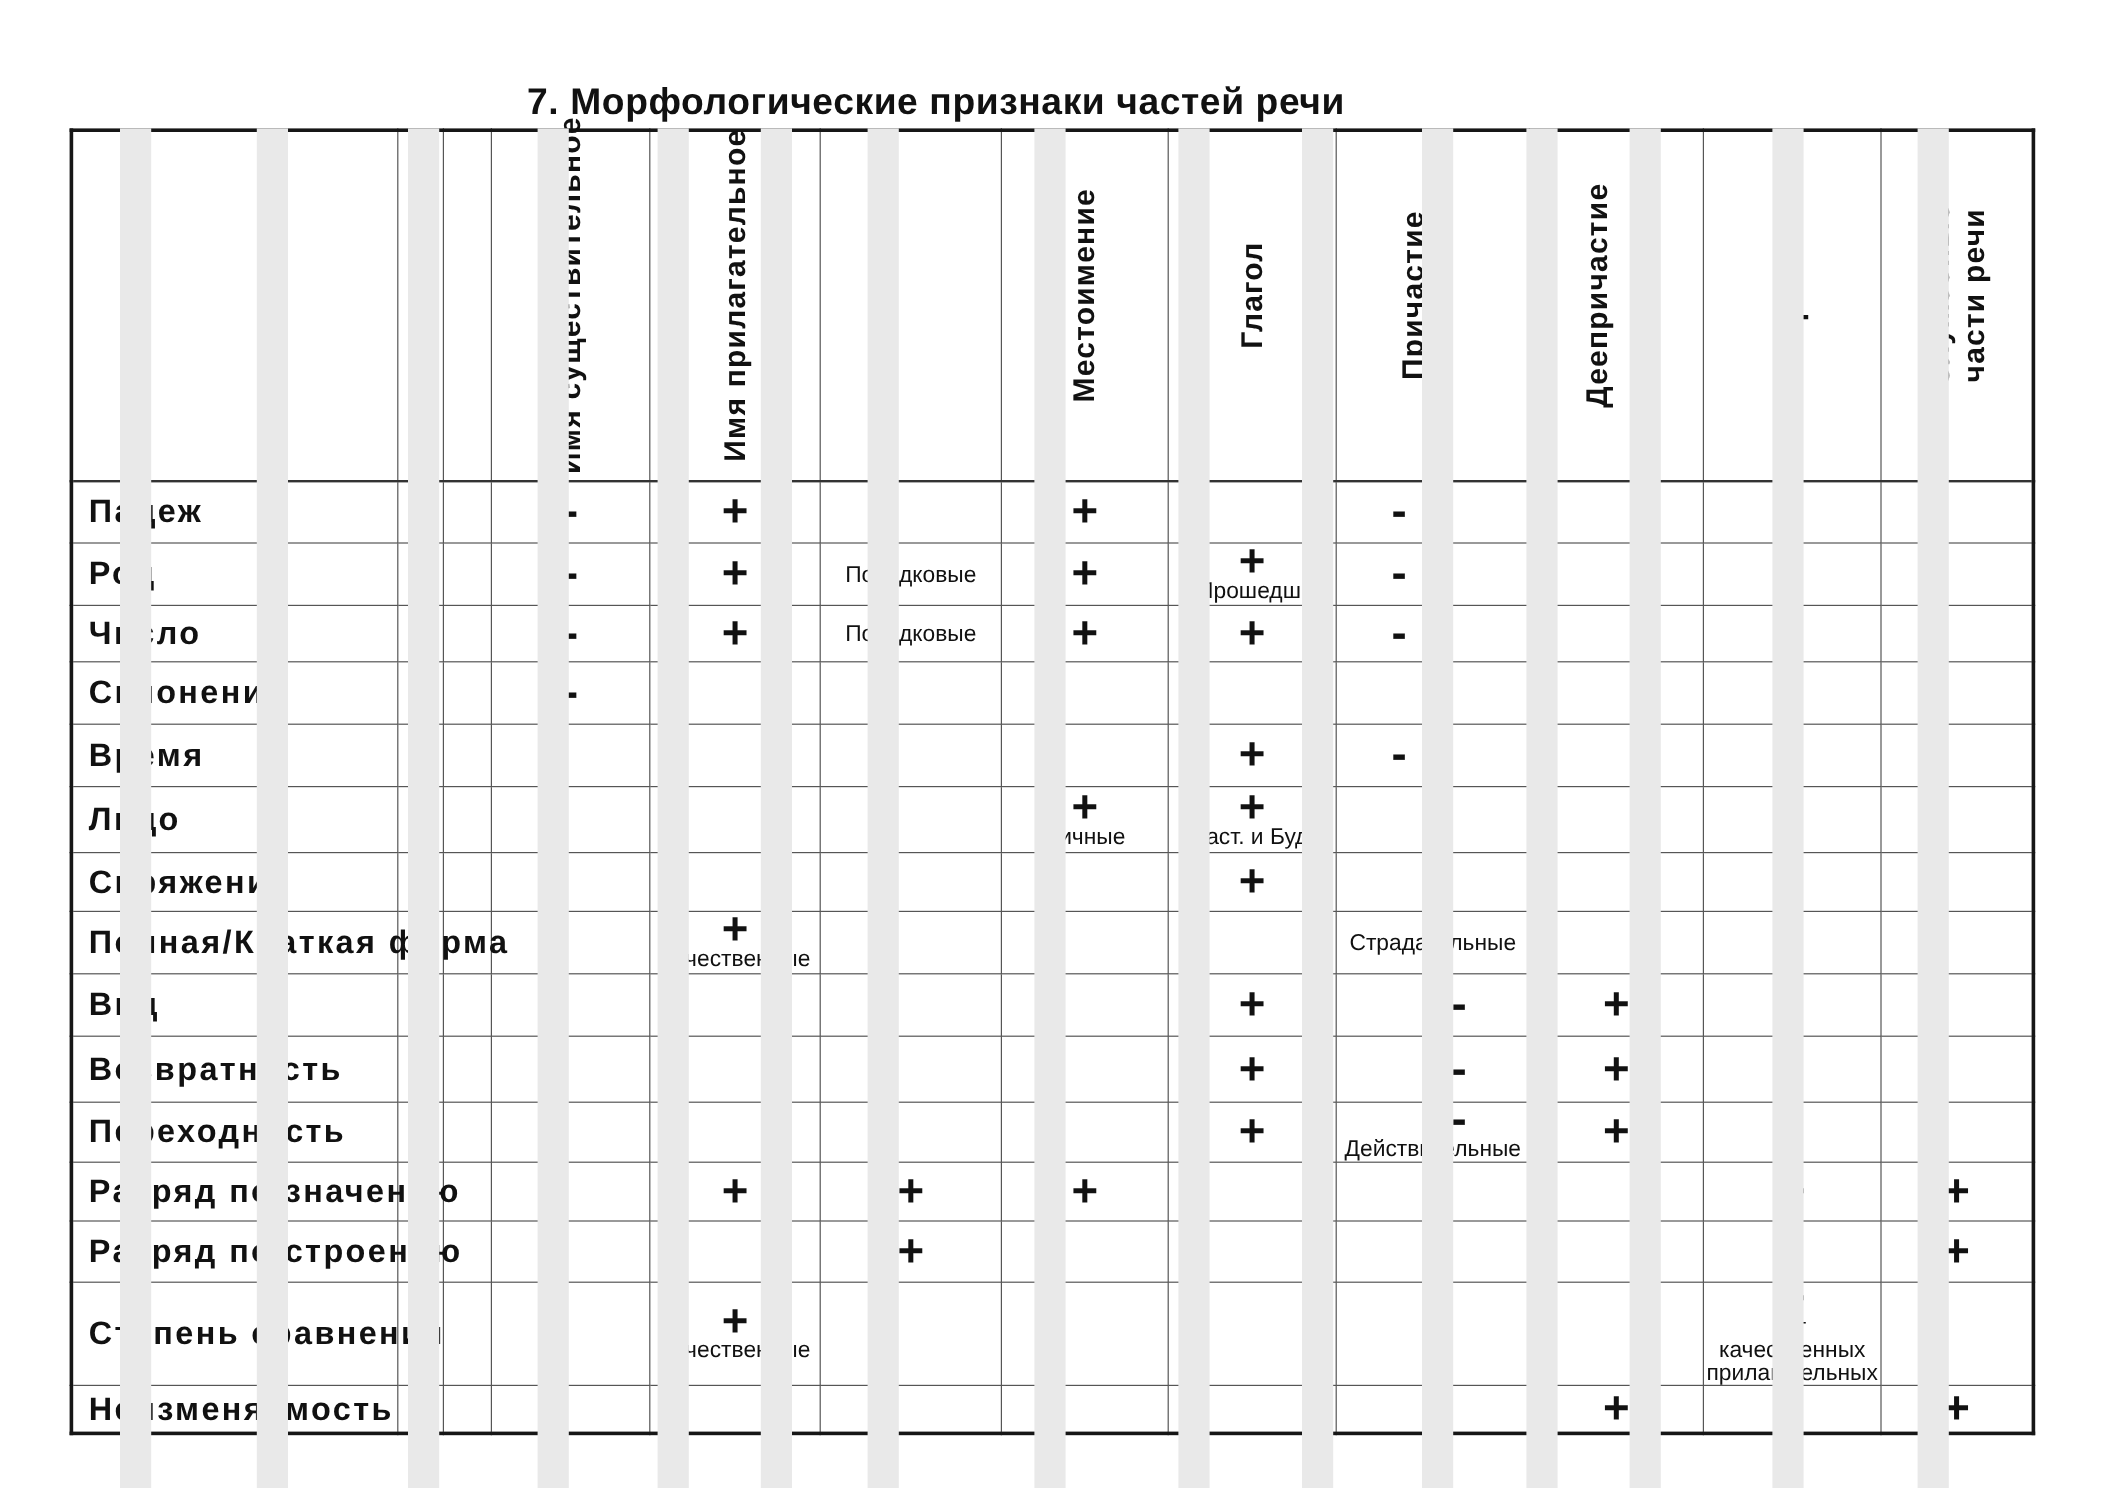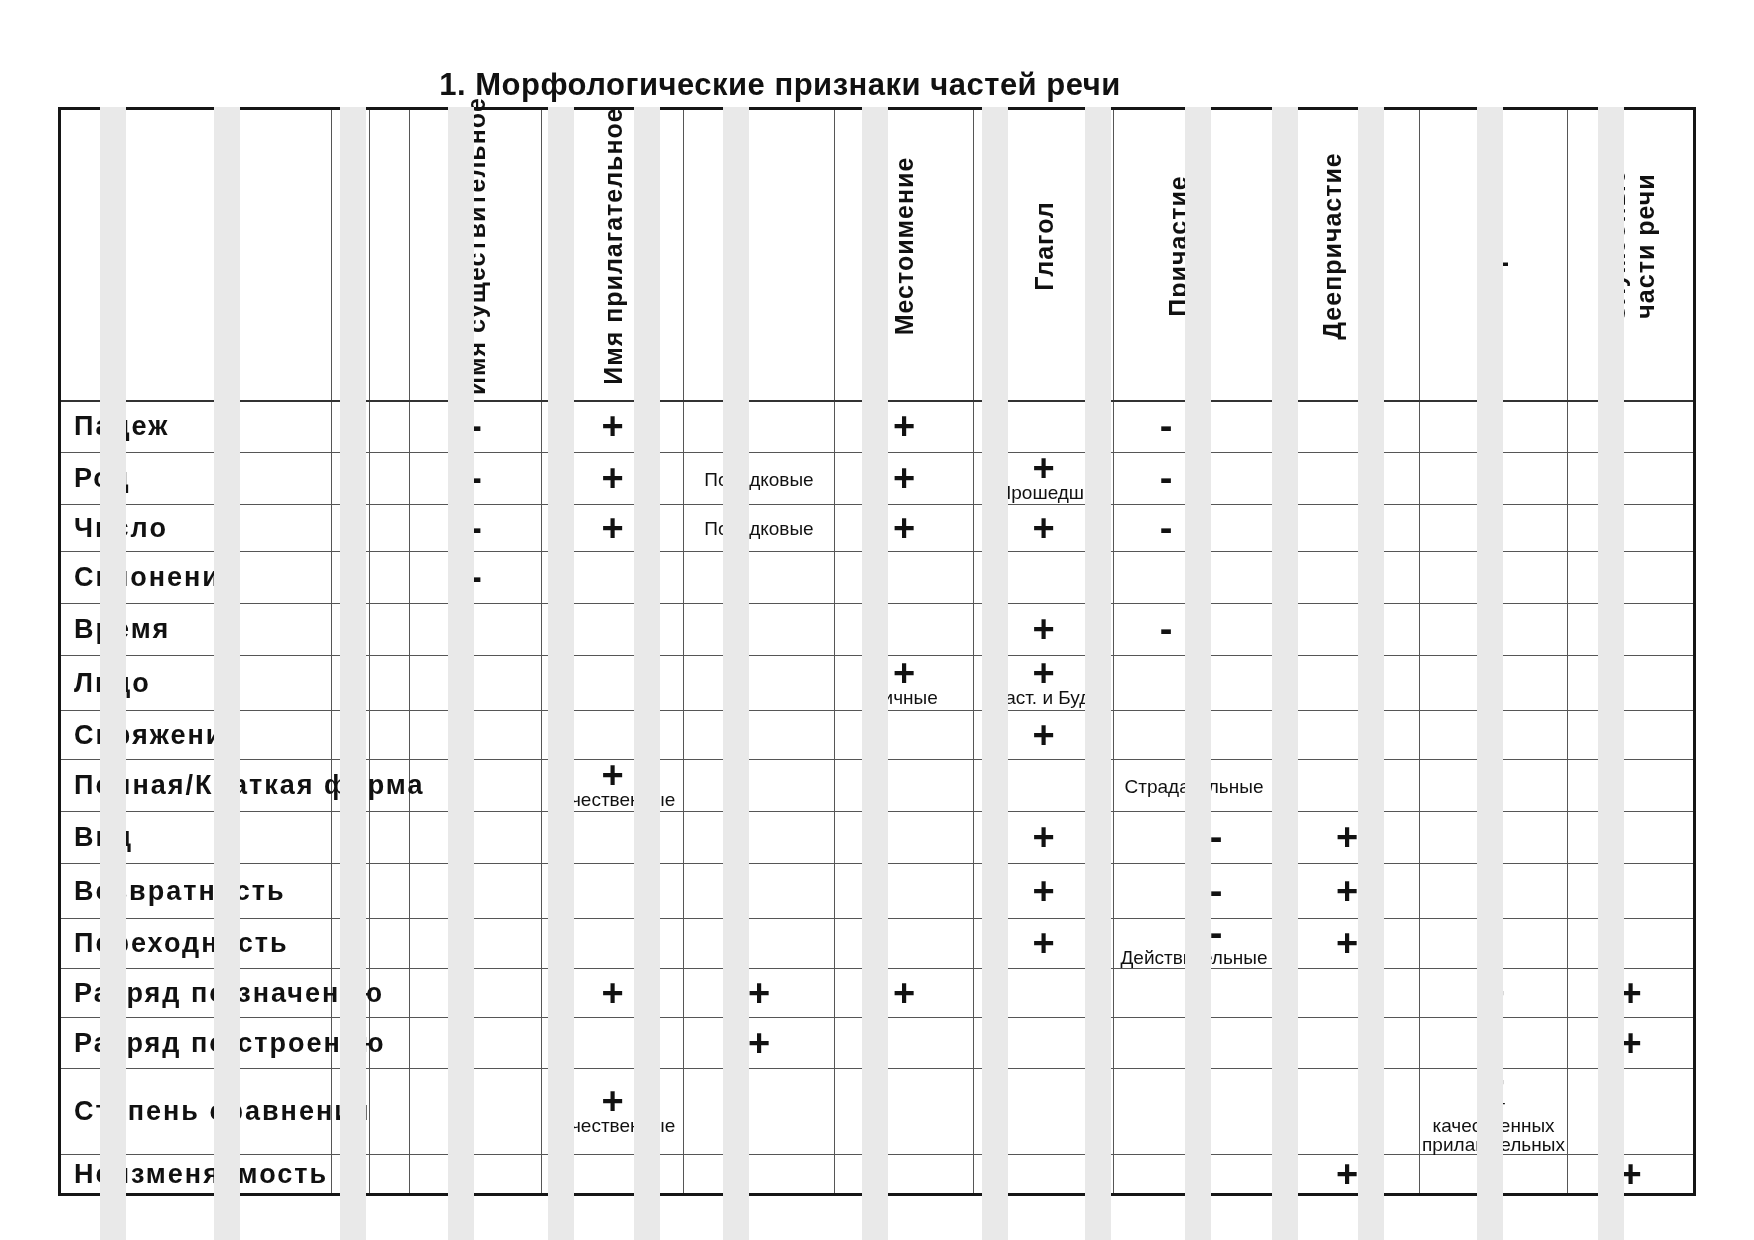--- a/index.html
+++ b/index.html
@@ -50,21 +50,21 @@
   .nudgeL .mark{transform:translateX(-28px);}
   .nudgeR .mark{transform:translateX(22px);}
   .stripe{
     position:absolute;top:107px;height:1133px;width:26px;
     z-index:5;pointer-events:none;
   }
 </style>
 </head>
 <body>
 
-<h1 class="title">1. Морфологические признаки частей речи</h1>
+<h1 class="title">7. Морфологические признаки частей речи</h1>
 
 <table class="grid">
   <colgroup>
     <col style="width:272px">
       <col style="width:38px">
       <col style="width:40px">
     <col style="width:132px">
       <col style="width:142px">
       <col style="width:151px">
     <col style="width:139px">

